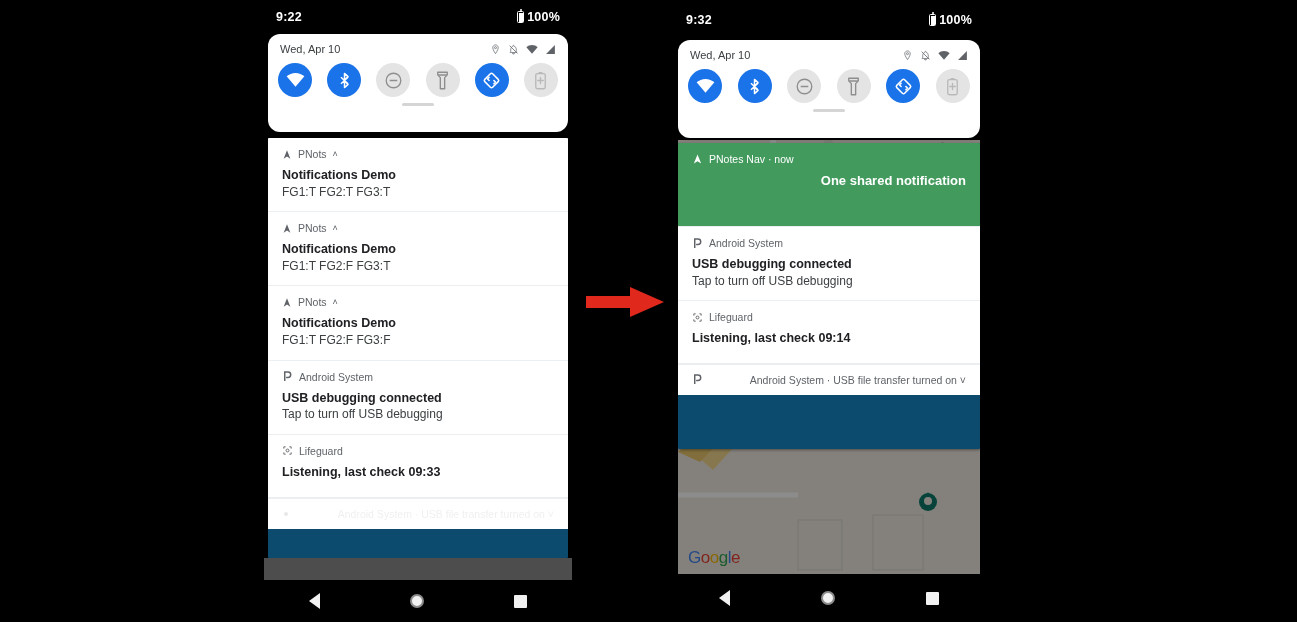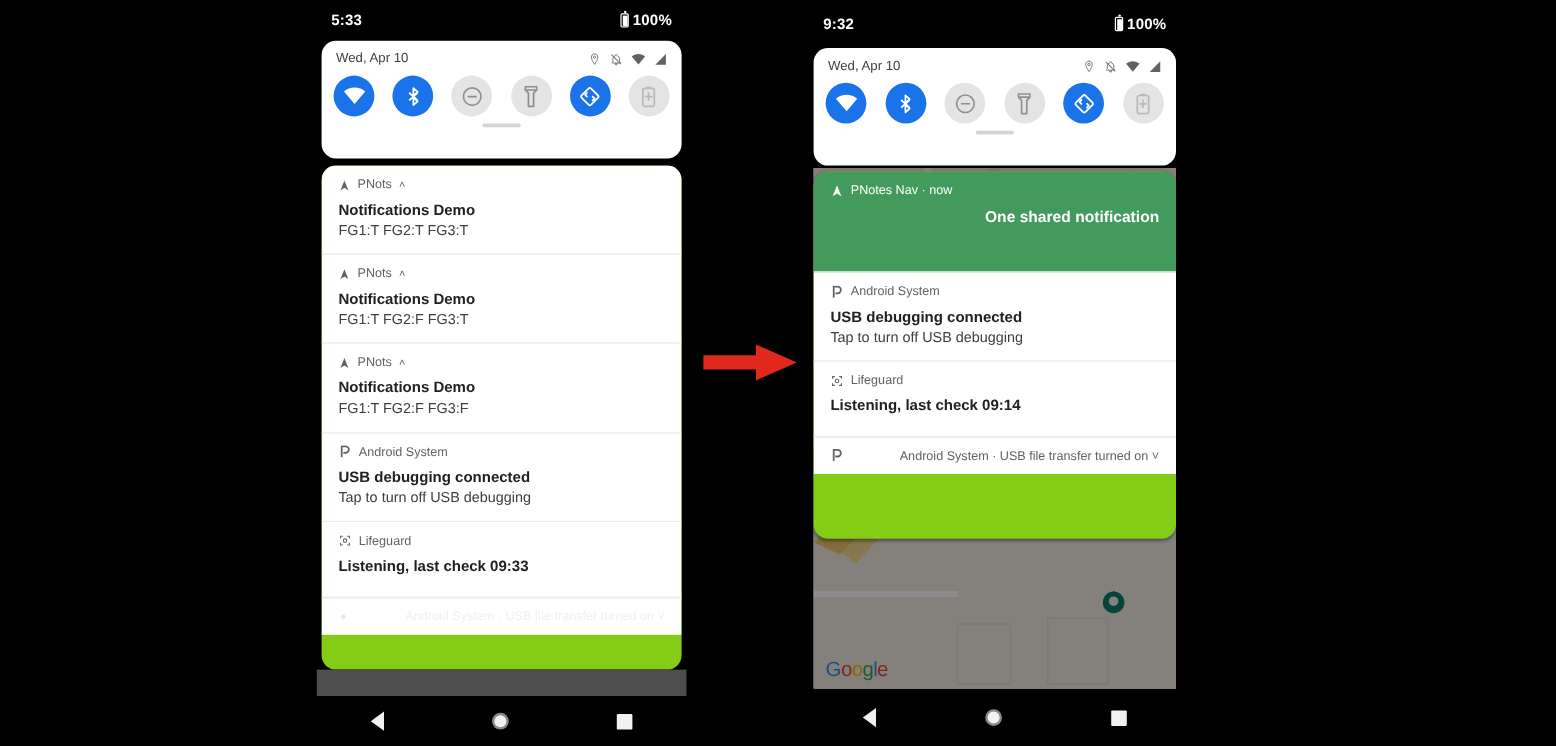--- a/index.html
+++ b/index.html
@@ -59,22 +59,22 @@
   }
   .tile.on  { background: #1a73e8; }
   .tile.off { background: #e4e4e4; }
   .qs-handle {
     margin: 2px auto 8px auto;
     width: 32px; height: 3px; border-radius: 2px; background: #d5d5d5;
   }
 
   
   .shade {
-    position: absolute; background: #84cc16;
-    border-radius: 12px; overflow: hidden;
+    position: absolute; background: #0c4a6e;
+    border-radius: 1px; overflow: hidden;
     box-shadow: 0 1px 3px rgba(0,0,0,.4);
   }
   .notif {
     background: #fff;
     padding: 10px 14px 11px 14px;
     border-bottom: 1px solid #eceff1;
     position: relative;
   }
   .notif:last-child { border-bottom: none; }
   .notif.green { background: #429a5d; }
@@ -155,21 +155,21 @@
   #flow-arrow { position: absolute; left: 586px; top: 286px; }
 </style>
 </head>
 <body>
 
 <div class="stage">
 
   <div class="phone" id="phone-left">
 
     <div class="statusbar" style="height:34px;">
-      <span>5:33</span>
+      <span>9:22</span>
       <span class="sb-right">
         <span class="batt-glyph"></span>
         <span>100%</span>
       </span>
     </div>
 
     <div class="qs-card" style="left:4px; top:34px; width:300px; height:98px;">
       <div class="qs-head">
         <span class="qs-date">Wed, Apr 10</span>
         <span class="qs-icons">

